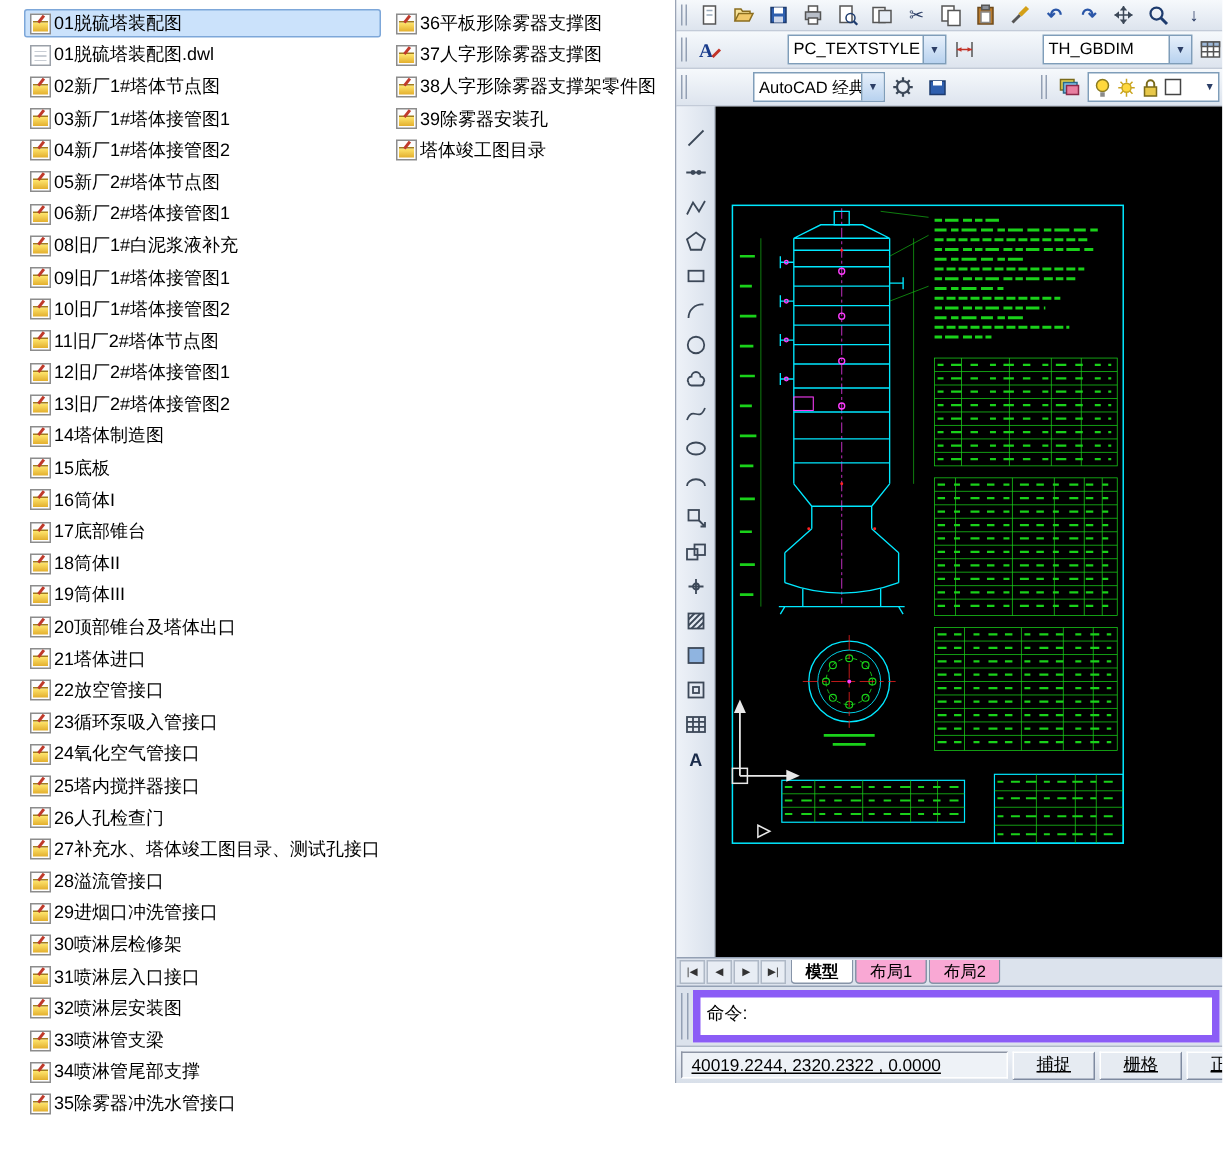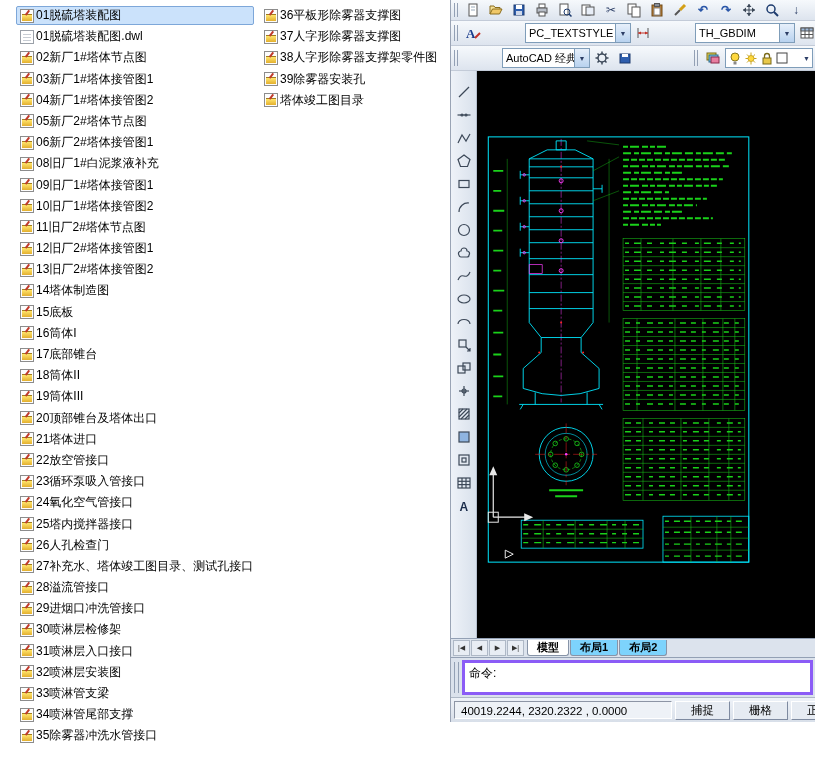--- a/index.html
+++ b/index.html
@@ -61,31 +61,31 @@
 
   .canvas{flex:1;background:#000;position:relative;overflow:hidden;}
   .canvas svg{position:absolute;left:0;top:0;width:100%;height:100%;}
 
   .tabs-row{height:18px;background:#dce3ed;border-top:1px solid #93a0b4;display:flex;
        align-items:center;padding-left:2px;font-size:11px;flex:none;}
   .tab-nav{display:flex;align-items:center;gap:1px;margin-right:3px;}
   .tab-nav-btn{width:15px;height:14px;display:flex;align-items:center;justify-content:center;
        font-size:7px;color:#333;background:#e8edf4;border:1px solid #aeb8c6;}
   .tab{padding:0 9px;display:flex;align-items:center;border:1px solid #8794a8;border-top:none;
-       background:#7dd3fc;border-radius:0 0 3px 3px;margin-right:1px;white-space:nowrap;font-weight:bold;}
+       background:#f9a8d4;border-radius:0 0 3px 3px;margin-right:1px;white-space:nowrap;}
   .tab.active{background:#fff;font-weight:bold;}
 
   .cmd-row{height:40px;background:#dbe2ec;border-top:1px solid #93a0b4;display:flex;
        align-items:stretch;padding:2px;box-sizing:border-box;gap:2px;flex:none;}
   .cmd-grip{width:3px;border-left:1px solid #93a0b4;border-right:1px solid #93a0b4;margin:2px 1px;}
-  .cmd-box{flex:1;background:#fff;border:3px solid #8b5cf6;font-size:12px;padding:2px 4px;color:#000;}
+  .cmd-box{flex:1;background:#fff;border:5px solid #8b5cf6;font-size:12px;padding:2px 4px;color:#000;}
 
   .status-row{height:25px;background:linear-gradient(180deg,#eef2f8,#d8dfe9);
        border-top:1px solid #aeb8c6;display:flex;align-items:center;padding:0 3px;gap:3px;
-       overflow:hidden;box-sizing:border-box;flex:none;}
+       overflow:hidden;box-sizing:border-box;flex:none;text-decoration:underline;}
   .coords{width:218px;flex:none;height:18px;line-height:18px;padding:0 6px;background:#eef2f7;
        border:1px solid;border-color:#8d95a5 #fff #fff #8d95a5;font-size:11.5px;box-sizing:border-box;
        white-space:nowrap;overflow:hidden;}
   .toggle{flex:none;height:19px;line-height:17px;padding:0 15px;background:#e6ebf2;border:1px solid;
        border-color:#fff #7e8aa0 #7e8aa0 #fff;font-size:11.5px;white-space:nowrap;box-sizing:border-box;}
 </style>
 </head>
 <body>
 
 <div id="app">

